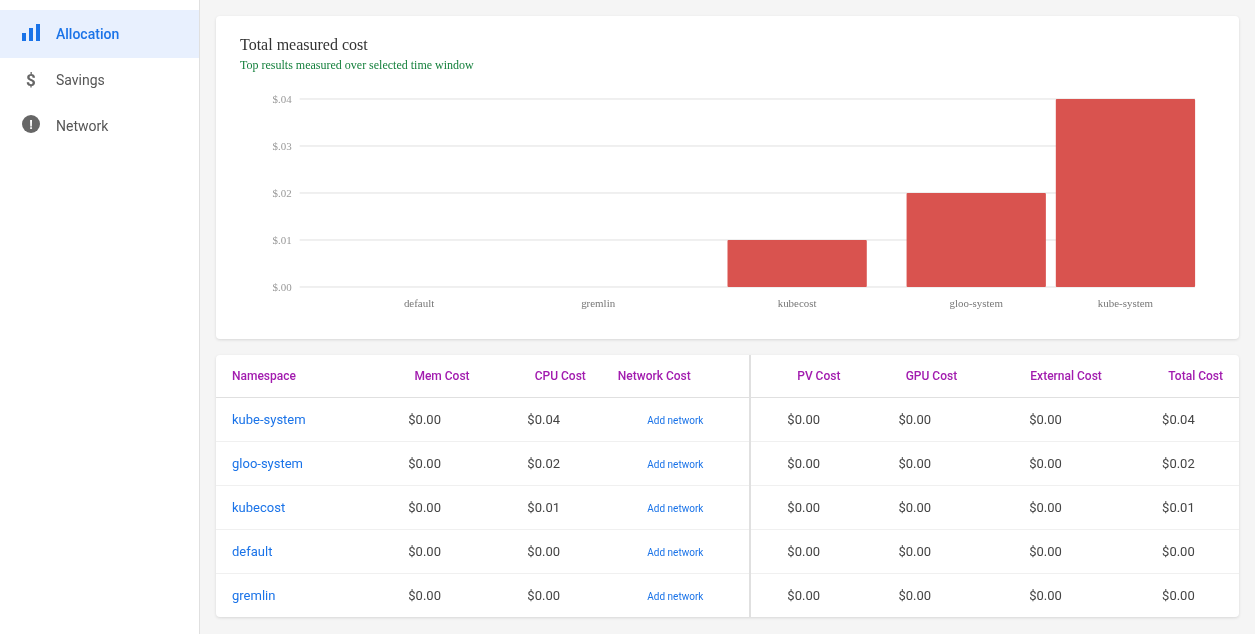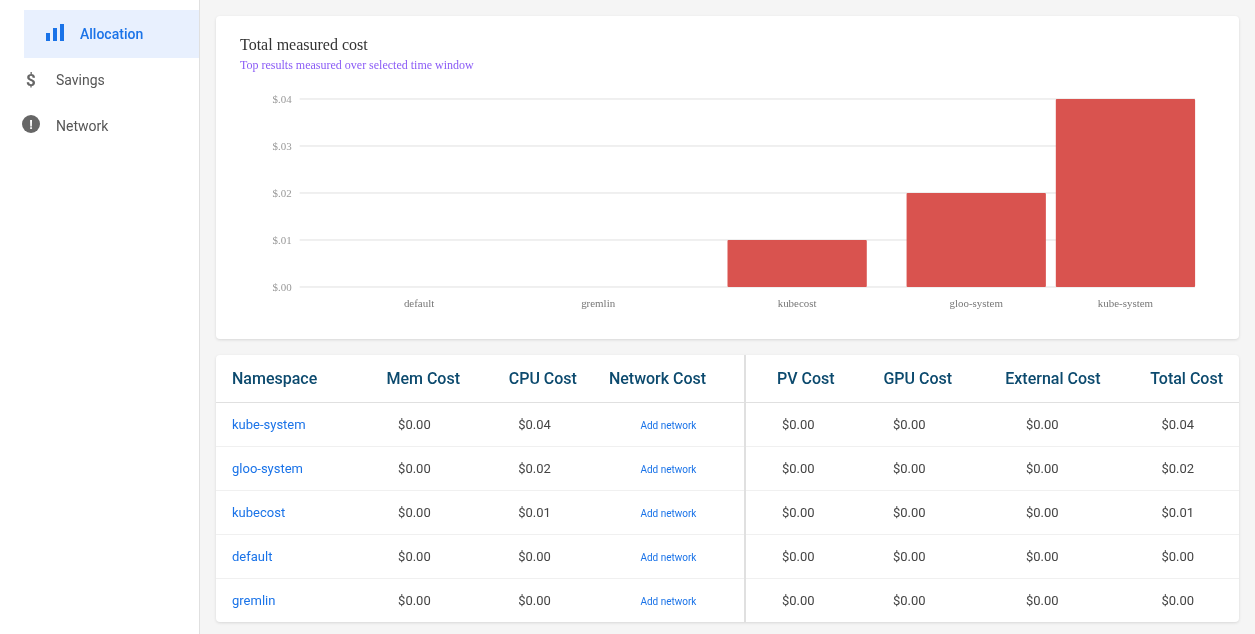--- a/index.html
+++ b/index.html
@@ -19,21 +19,20 @@
       padding: 12px 20px;
       cursor: pointer;
       color: #555;
       gap: 14px;
       font-size: 14px;
     }
     .sidebar-item.active {
       background: #e8f0fe;
       color: #1a73e8;
       font-weight: 500;
-      margin-left: 24px;
     }
     .sidebar-item .icon {
       font-size: 18px;
       width: 22px;
       text-align: center;
     }
     .sidebar-item.active .icon { color: #1a73e8; }
     .sidebar-item:not(.active) .icon { color: #666; }
 
     
@@ -54,21 +53,21 @@
       font-family: Liberation Serif, serif;
     }
     .chart-title {
       font-size: 16px;
       color: #333;
       font-weight: 400;
       margin-bottom: 4px;
     }
     .chart-subtitle {
       font-size: 12px;
-      color: #8b5cf6;
+      color: #15803d;
       margin-bottom: 16px;
     }
 
     
     .table-section {
       background: #fff;
       margin: 0 16px 16px 16px;
       border-radius: 4px;
       box-shadow: 0 1px 3px rgba(0,0,0,0.12);
       overflow: hidden;
@@ -76,23 +75,23 @@
     table {
       width: 100%;
       border-collapse: collapse;
     }
     thead tr {
       border-bottom: 1px solid #e0e0e0;
     }
     thead th {
       padding: 14px 16px;
       text-align: right;
-      font-size: 16px;
+      font-size: 12px;
       font-weight: 500;
-      color: #0c4a6e;
+      color: #a21caf;
       white-space: nowrap;
     }
     thead th:first-child { text-align: left; }
     thead th.underline {
       text-decoration-style: dotted;
       cursor: help;
     }
     tbody tr {
       border-bottom: 1px solid #f0f0f0;
     }

